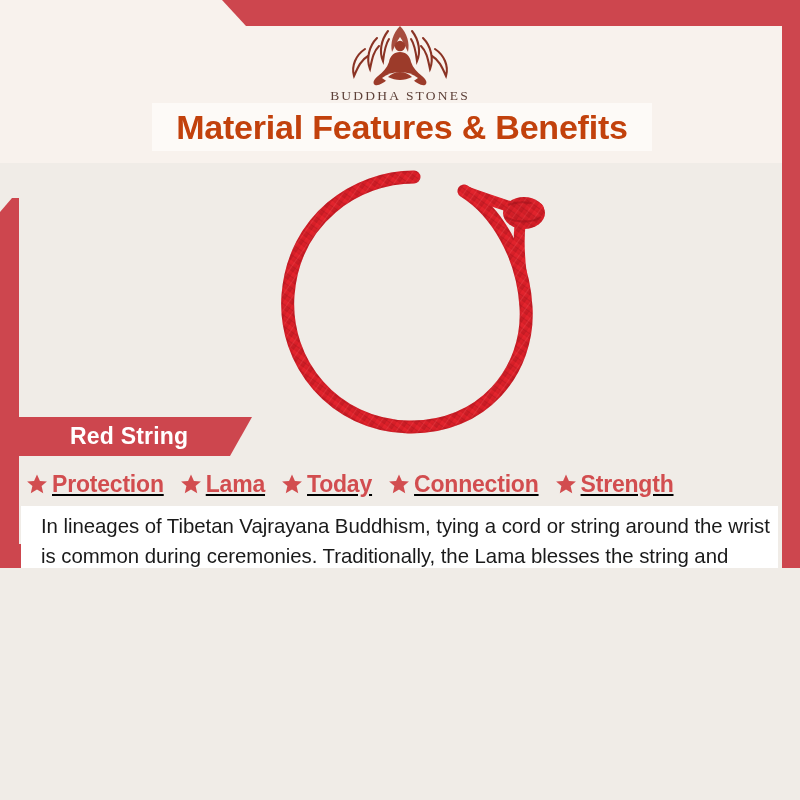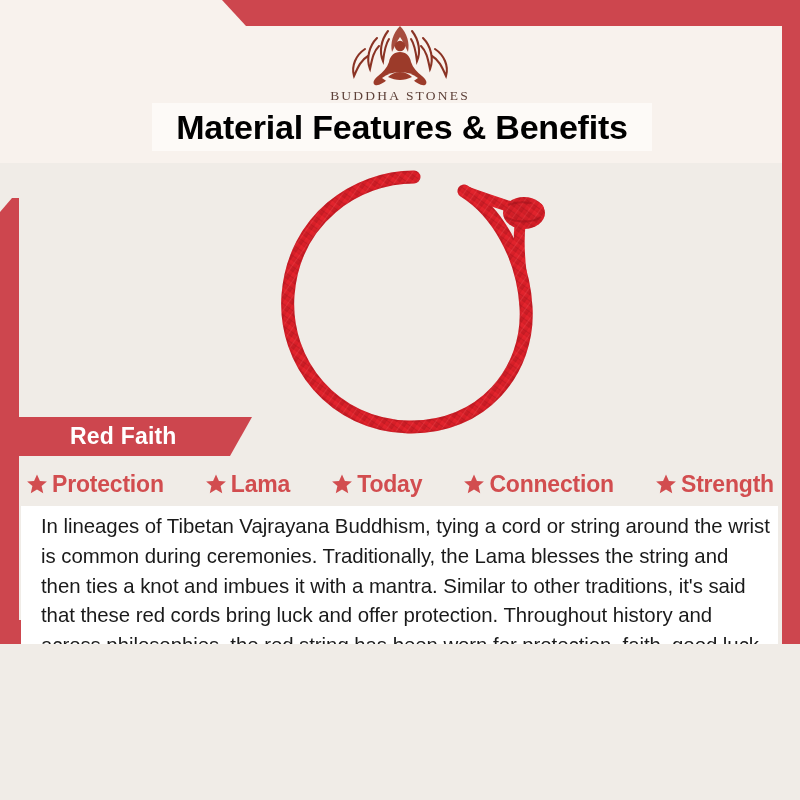--- a/index.html
+++ b/index.html
@@ -9,21 +9,21 @@
   body {
     width: 800px;
     height: 800px;
     font-family: "Liberation Sans", sans-serif;
     background: #f0ece7;
     overflow: hidden;
   }
   #page {
     position: relative;
     width: 800px;
-    height: 644px;
+    height: 568px;
     background: #f0ece7;
     overflow: hidden;
   }
 
   
   .band-top {
     position: absolute;
     left: 0; top: 0;
     width: 800px; height: 163px;
     background: #f8f2ed;
@@ -98,21 +98,21 @@
     background: #fdfaf7;
     display: flex;
     align-items: center;
     justify-content: center;
   }
   .headline-text {
     font-family: "Liberation Sans", sans-serif;
     font-weight: bold;
     font-size: 34px;
     line-height: 1;
-    color: #000000;
+    color: #c2410c;
     letter-spacing: -0.2px;
     white-space: nowrap;
   }
 
   
   .photo-area {
     position: absolute;
     left: 0; top: 163px;
     width: 800px; height: 255px;
   }
@@ -141,22 +141,23 @@
     letter-spacing: 0.2px;
   }
 
   
   .features {
     position: absolute;
     left: 22px; top: 466px;
     width: 756px; height: 36px;
     display: flex;
     align-items: center;
-    justify-content: space-between;
-    gap: 2px;
+    justify-content: flex-start;
+    gap: 8px;
+    text-decoration: underline;
   }
   .feature {
     display: inline-flex;
     align-items: center;
     white-space: nowrap;
     padding: 0 4px;
   }
   .star-icon {
     display: inline-block;
     width: 22px;
@@ -268,21 +269,21 @@
         <ellipse cx="256" cy="46" rx="21" ry="16" fill="url(#braid)"></ellipse>
         <ellipse cx="256" cy="46" rx="21" ry="16" fill="#a8161d" opacity="0.12"></ellipse>
         <path d="M240 38 C 248 34, 262 34, 271 40" stroke="#9c1219" stroke-width="2" fill="none" opacity="0.5"></path>
         <path d="M238 50 C 248 56, 264 56, 273 50" stroke="#9c1219" stroke-width="2" fill="none" opacity="0.5"></path>
         <ellipse cx="268" cy="42" rx="8" ry="7" fill="url(#braid)"></ellipse>
       </g>
     </svg>
   </div>
 
   <div class="ribbon"></div>
-  <div class="ribbon-label">Red Faith</div>
+  <div class="ribbon-label">Red String</div>
 
   <div class="features">
     <span class="feature">
       <svg class="star-icon" viewBox="0 0 24 24">
         <polygon points="12,1.5 15.2,8.6 22.8,9.3 17,14.3 18.8,22 12,18 5.2,22 7,14.3 1.2,9.3 8.8,8.6" fill="currentColor"></polygon>
       </svg>
       <span class="feature-label">Protection</span>
     </span>
     <span class="feature">
       <svg class="star-icon" viewBox="0 0 24 24">

